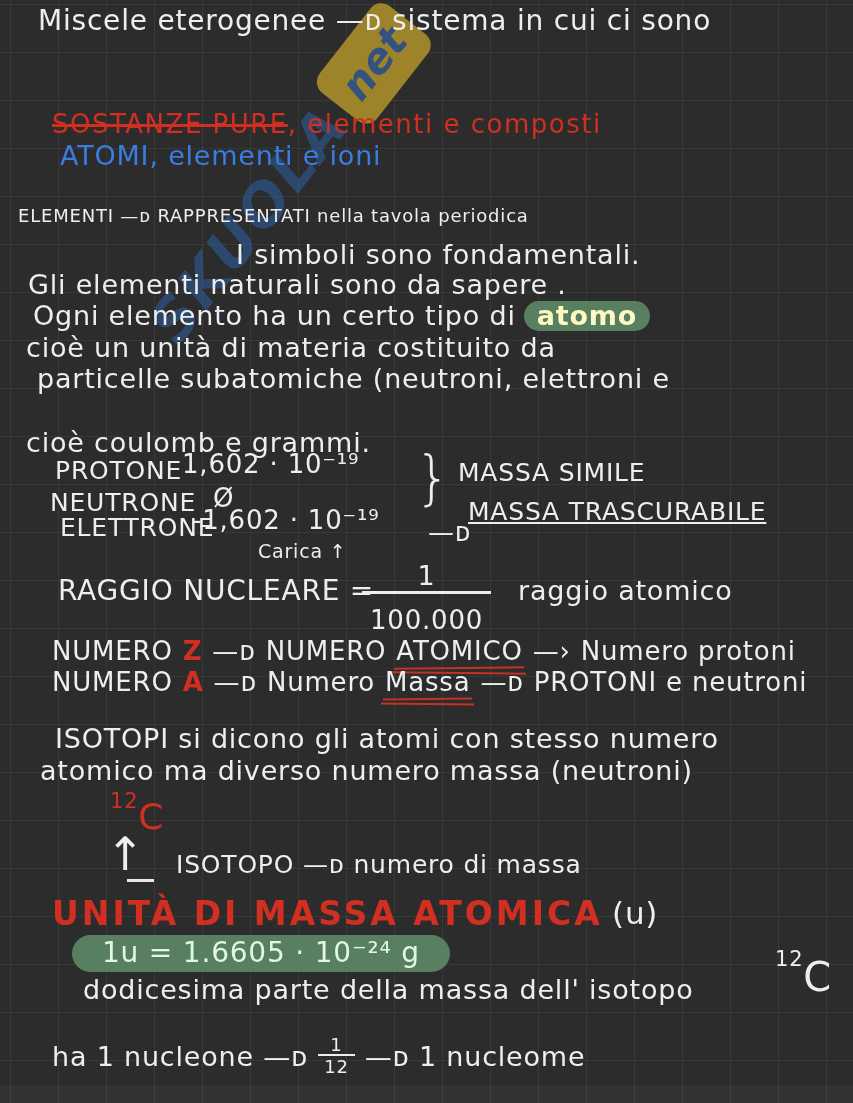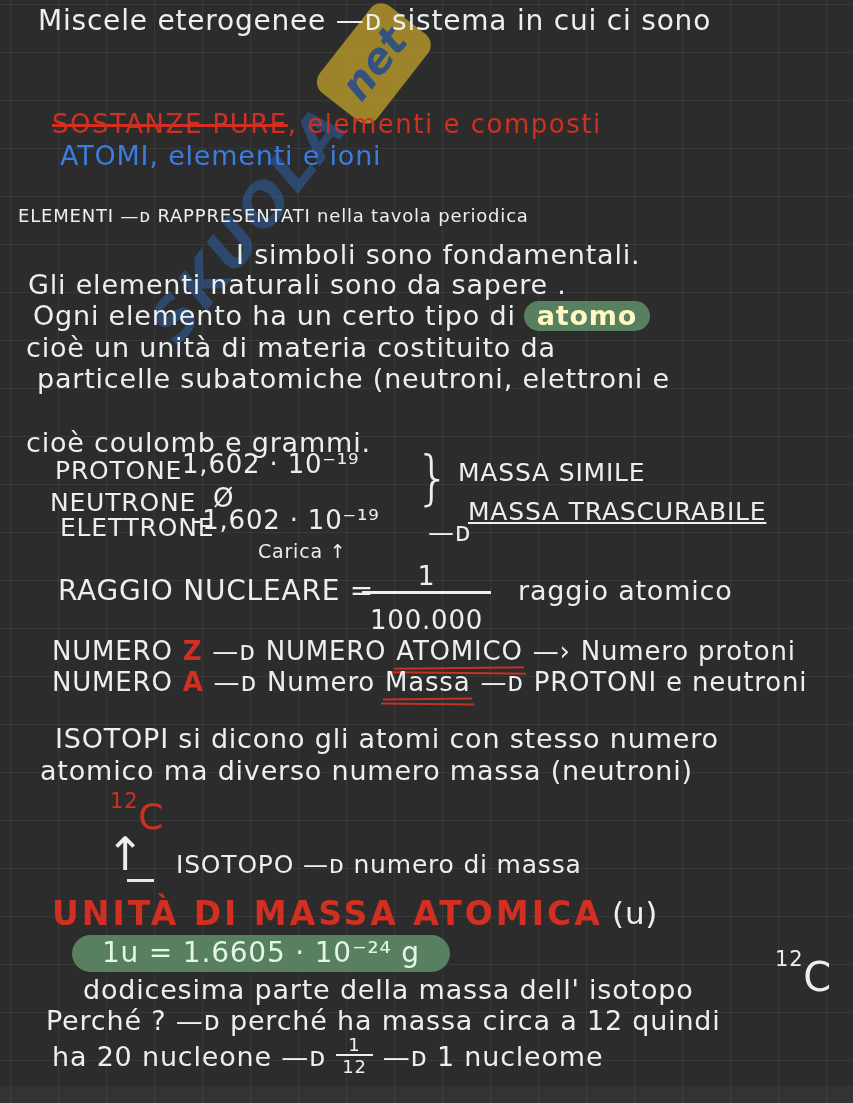--- a/index.html
+++ b/index.html
@@ -142,24 +142,23 @@
   <div class="line" style="left:612px;top:896px;font-size:31px;">(u)</div>
   <div class="line" style="left:72px;top:935px;font-size:28px;">
     <span class="hl-pill-big">1u = 1.6605 · 10⁻²⁴ g</span>
   </div>
 
   <div class="line" style="left:46px;top:975px;margin-left:37px;">dodicesima parte della massa dell' isotopo</div>
   <div class="line c12" style="left:775px;top:948px;">
     <span class="sup">12</span>
       <span class="base" style="font-size:40px;">C</span>
   </div>
-  <div class="line" style="left:46px;top:1006px;">Perché ? —ᴅ perché ha massa circa a 12 quindi</div>
 
   <div class="line" style="left:52px;top:1036px;display:flex;align-items:center;">
-    <span>ha 20 nucleone —ᴅ</span>
+    <span>ha 1 nucleone —ᴅ</span>
     <span class="frac frac-small">
       <span class="num">1</span>
       <span class="den">12</span>
     </span>
     <span>—ᴅ 1 nucleome</span>
   </div>
 
   <div class="bottom-band"></div>
 </div>
 

